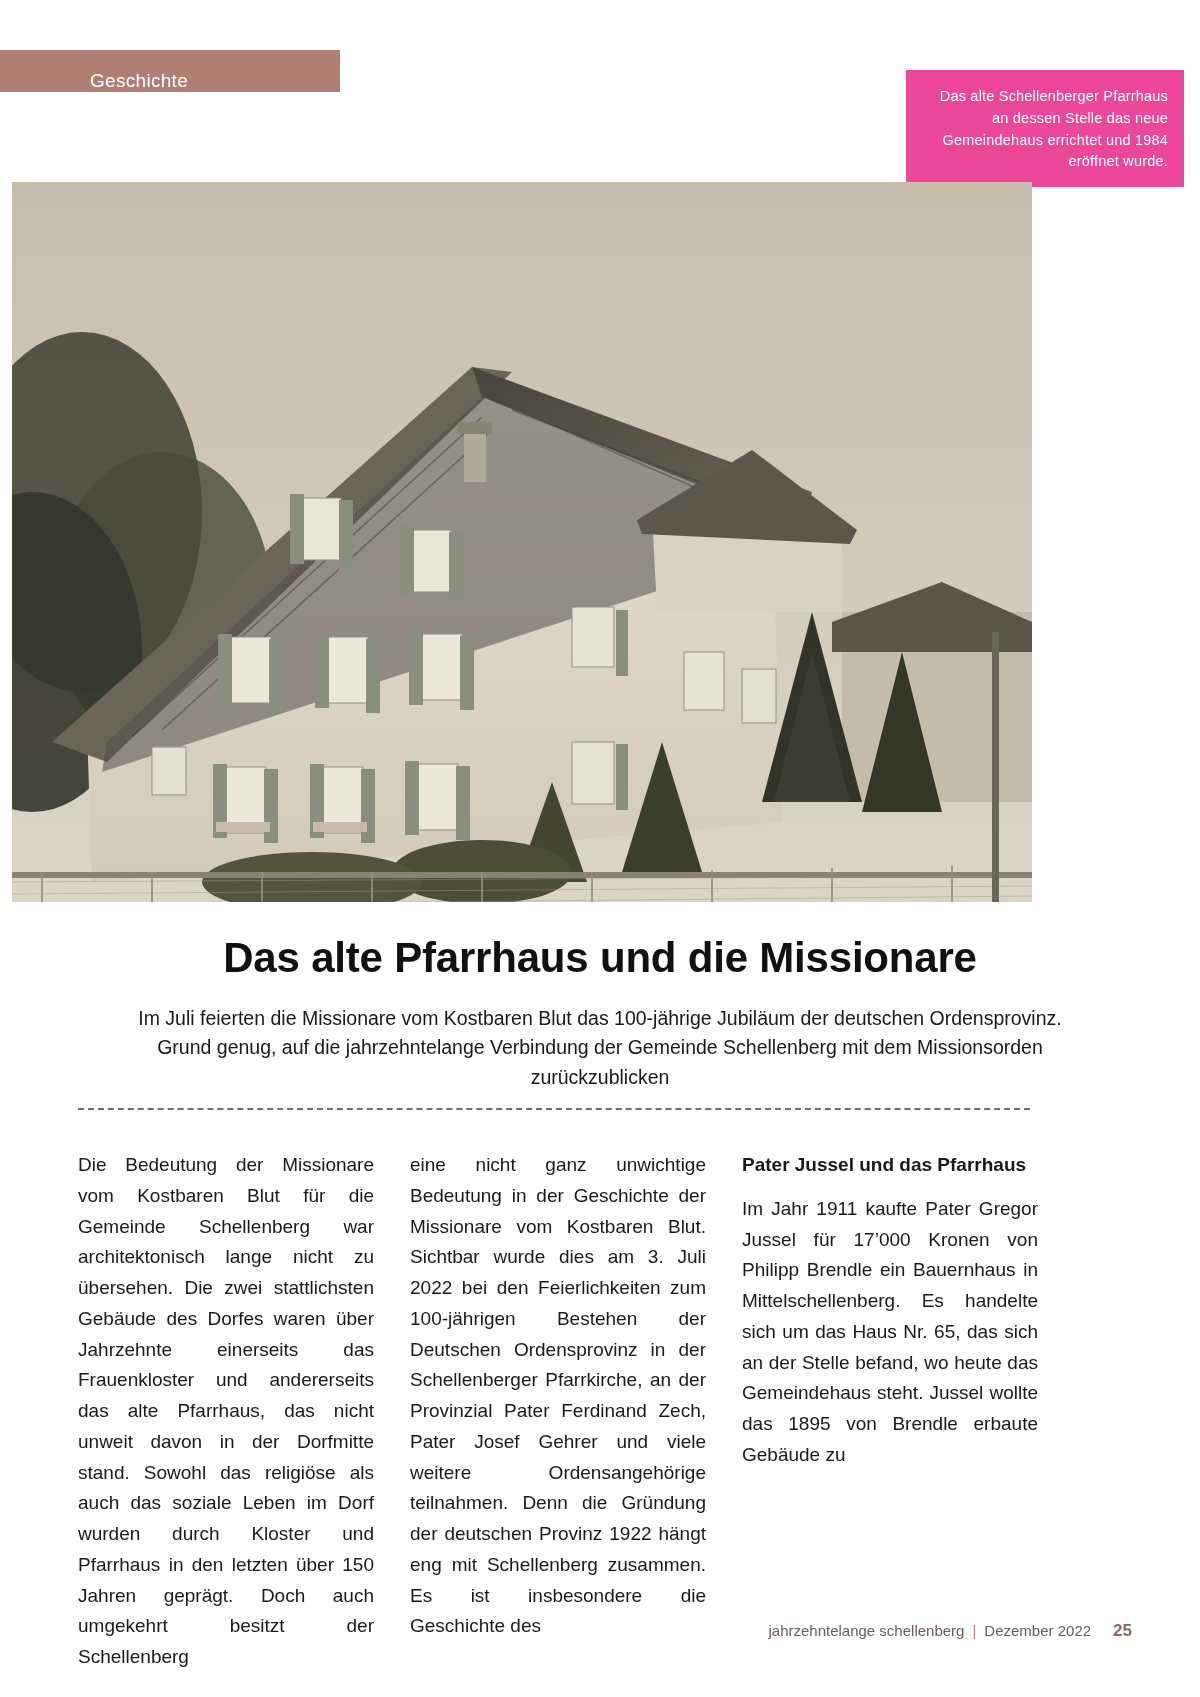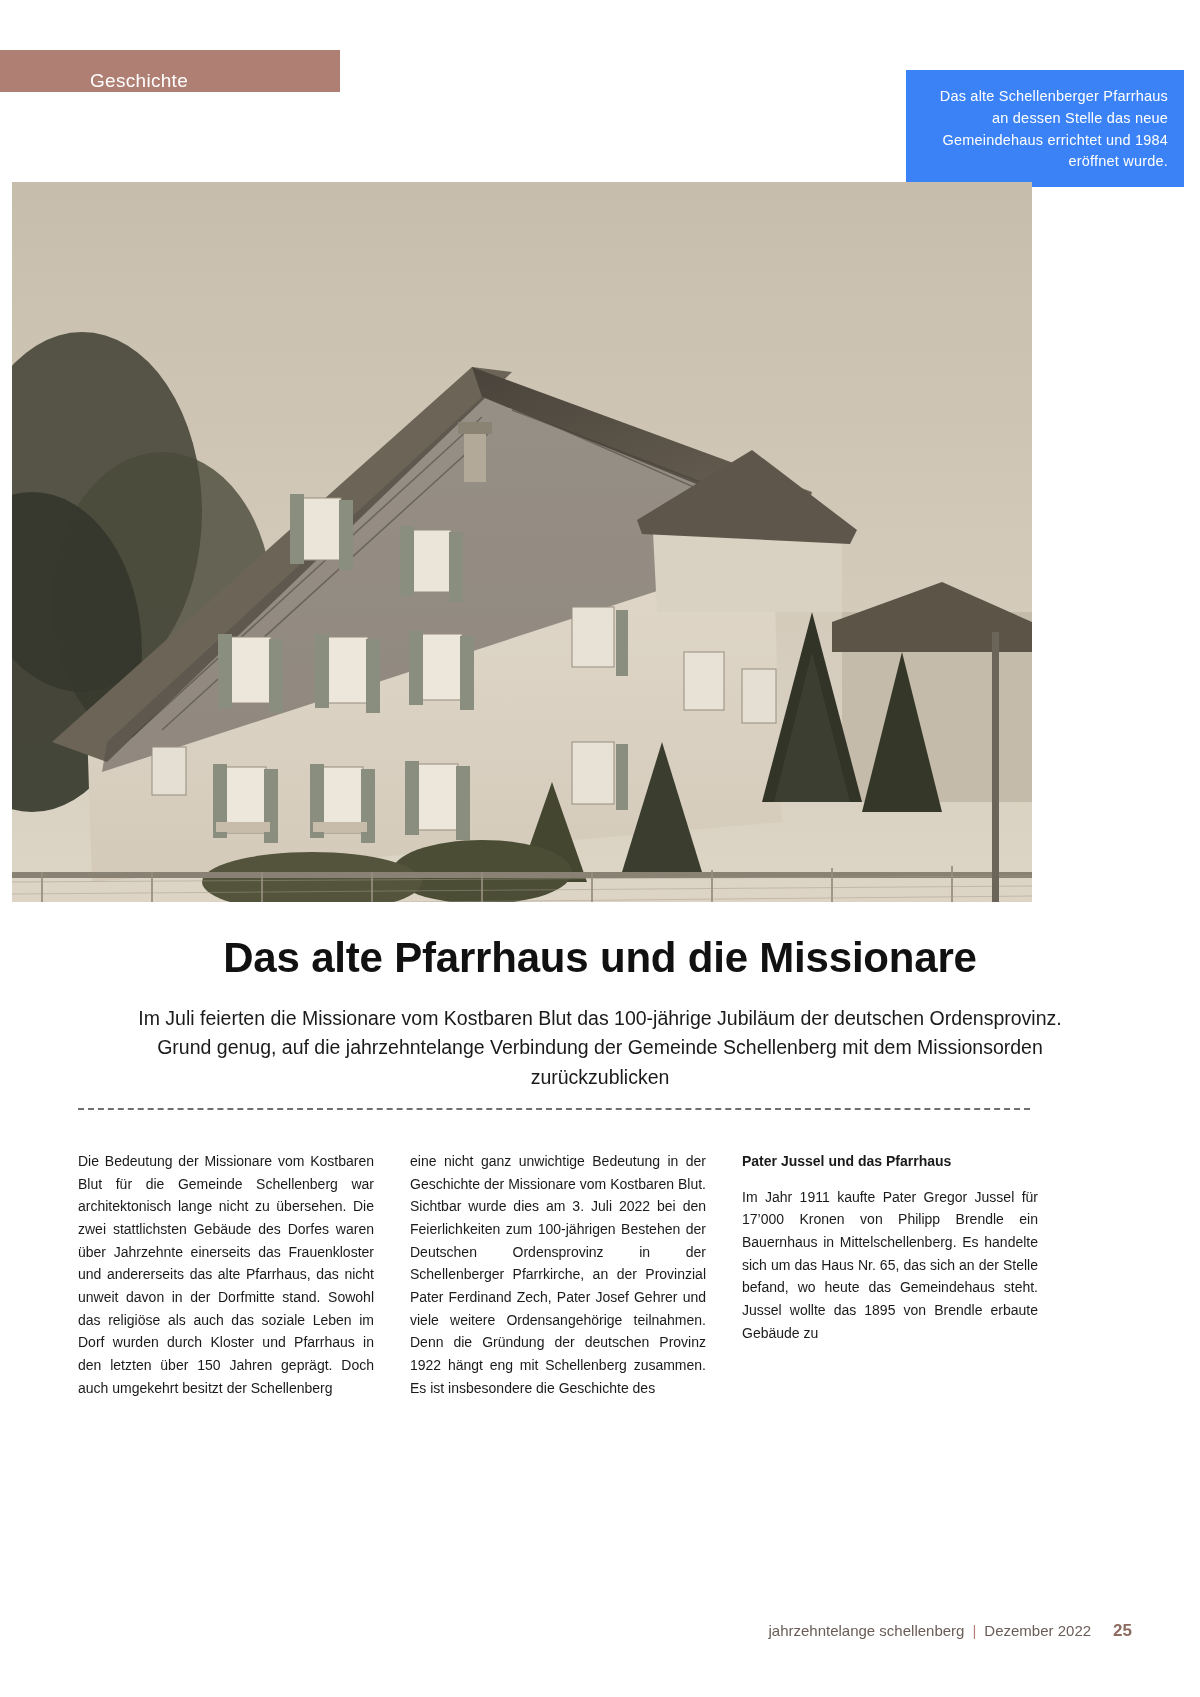--- a/index.html
+++ b/index.html
@@ -31,21 +31,21 @@
     align-items: flex-end;
     padding-left: 90px;
   }
 
   
   .caption-box {
     position: absolute;
     right: 16px;
     top: 70px;
     width: 278px;
-    background: #3b82f6;
+    background: #ec4899;
     color: #ffffff;
     padding: 16px 16px 14px 16px;
     font-size: 14.5px;
     line-height: 1.5;
     text-align: right;
     letter-spacing: 0.2px;
   }
 
   
   .photo {
@@ -99,21 +99,21 @@
   .columns {
     position: absolute;
     left: 78px;
     top: 1150px;
     width: 960px;
     display: flex;
     gap: 36px;
   }
   .col {
     width: 296px;
-    font-size: 14px;
+    font-size: 19px;
     line-height: 1.62;
     text-align: justify;
     color: #1a1a1a;
   }
   .col p { margin: 0 0 0 0; }
   .col p + p { margin-top: 13px; }
   .subhead {
     font-weight: bold;
     margin-top: 15px;
   }

